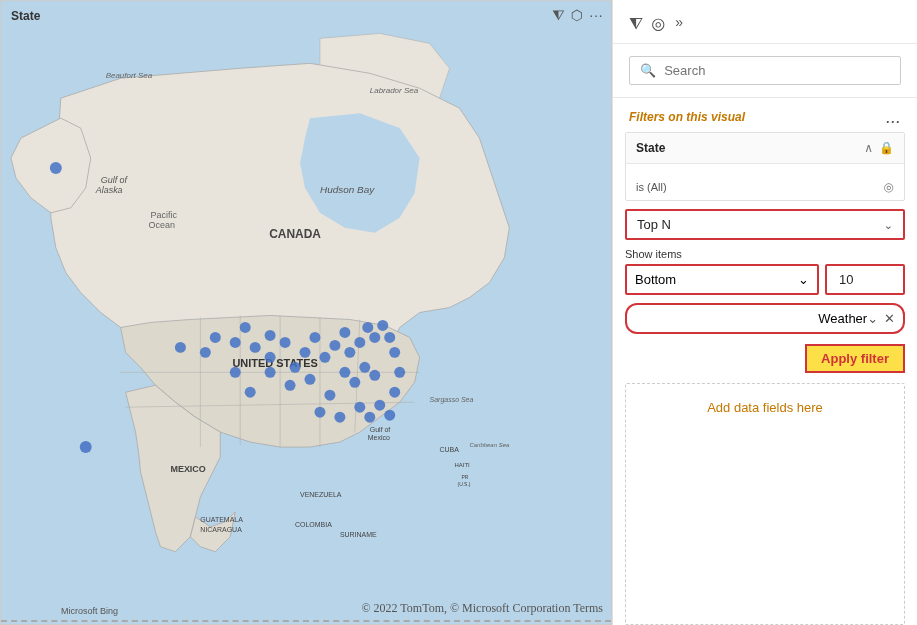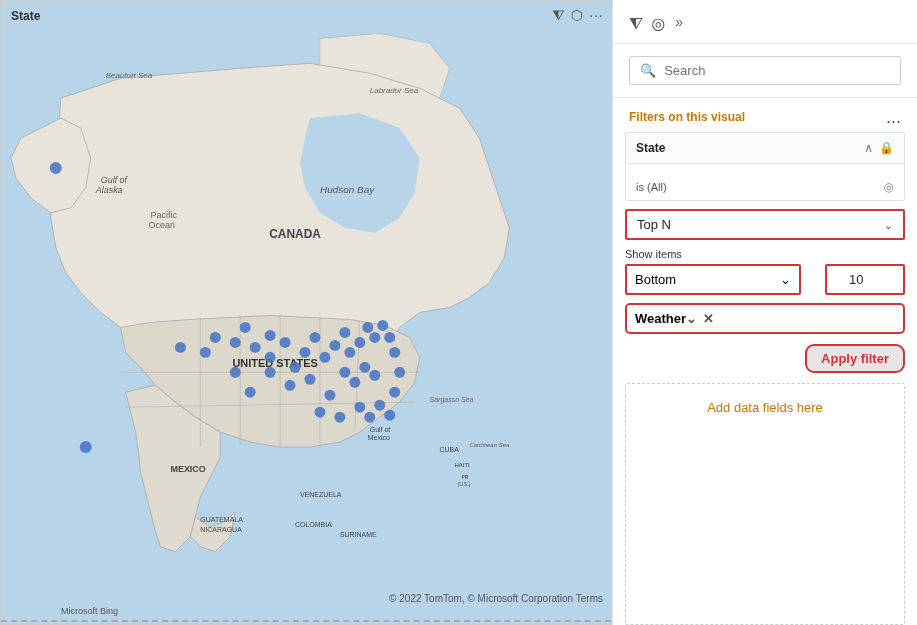--- a/index.html
+++ b/index.html
@@ -57,24 +57,25 @@
       position: absolute;
       bottom: 8px;
       left: 24px;
       font-size: 9px;
       color: #555;
       margin-left: 36px;
     }
 
     .map-attribution {
       position: absolute;
-      bottom: 20px;
+      bottom: 8px;
       right: 8px;
-      font-size: 10px;
-      color: #555;
+      font-size: 12px;
+      color: #555;
+      font-family: Liberation Serif, serif;
     }
 
     
     .filter-panel {
       width: 305px;
       height: 625px;
       border-left: 1px solid #e0e0e0;
       display: flex;
       flex-direction: column;
       background: #fff;
@@ -137,20 +138,21 @@
       width: 100%;
       background: transparent;
     }
 
     
     .filters-visual-header {
       display: flex;
       align-items: center;
       justify-content: space-between;
       padding: 10px 16px 6px 16px;
+      font-style: italic;
     }
 
     .filters-visual-label {
       font-size: 12px;
       color: #c47800;
       font-weight: 600;
     }
 
     .filters-visual-more {
       font-size: 18px;
@@ -251,88 +253,87 @@
       font-size: 11px;
     }
 
     
     .show-items-section {
       padding: 0 12px 8px 12px;
     }
 
     .show-items-row {
       display: flex;
-      gap: 24px;
+      gap: 6px;
     }
 
     .show-items-dropdown {
       flex: 1;
       border: 2px solid #d13438;
       border-radius: 2px;
       padding: 6px 8px;
       font-size: 13px;
       display: flex;
       align-items: center;
       justify-content: space-between;
       cursor: pointer;
       background: #fff;
     }
 
     .show-items-number {
       width: 80px;
       border: 2px solid #d13438;
       border-radius: 2px;
-      padding: 6px 22px;
+      padding: 6px 12px;
       font-size: 13px;
       color: #252525;
       text-align: left;
       background: #fff;
     }
 
     
     .by-value-section {
       padding: 0 12px 10px 12px;
     }
 
     .by-value-box {
       border: 2px solid #d13438;
-      border-radius: 5px;
+      border-radius: 12px;
       padding: 6px 8px;
       font-size: 13px;
       display: flex;
       align-items: center;
-      justify-content: flex-start;
-      background: #fff;
-      cursor: pointer;
-      font-weight: bold;
+      justify-content: flex-end;
+      background: #fff;
+      cursor: pointer;
     }
 
     .by-value-icons {
       display: flex;
       gap: 6px;
       align-items: center;
       color: #555;
     }
 
     
     .apply-filter-row {
       padding: 0 12px 10px 12px;
       display: flex;
       justify-content: flex-end;
     }
 
     .apply-filter-btn {
       border: 2px solid #d13438;
-      background: #e5e5e5;
+      background: #fde047;
       color: #d13438;
       font-size: 13px;
       font-weight: 600;
       padding: 5px 14px;
       cursor: pointer;
-      border-radius: 9px;
+      border-radius: 0;
     }
 
     
     .add-data-fields {
       margin: 0 12px;
       border: 1px dashed #ccc;
       border-radius: 2px;
       padding: 16px;
       text-align: center;
       color: #c47800;

